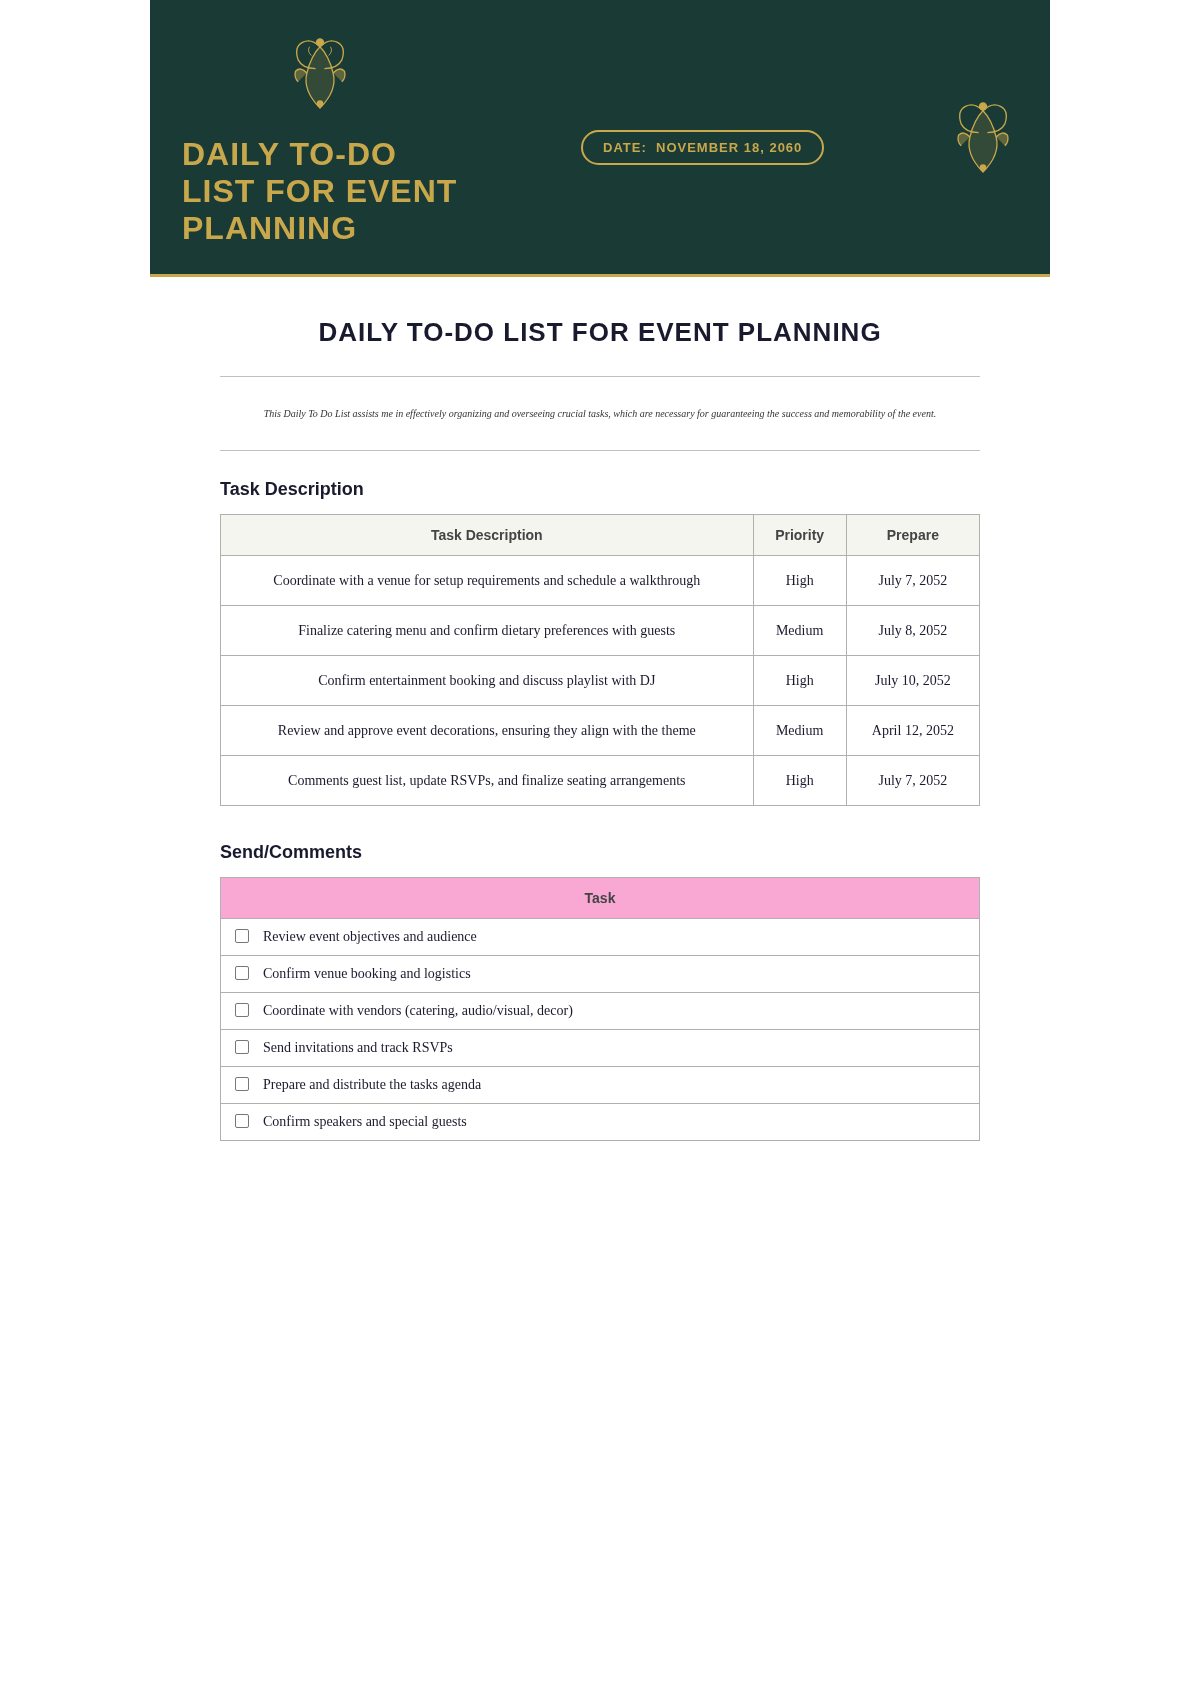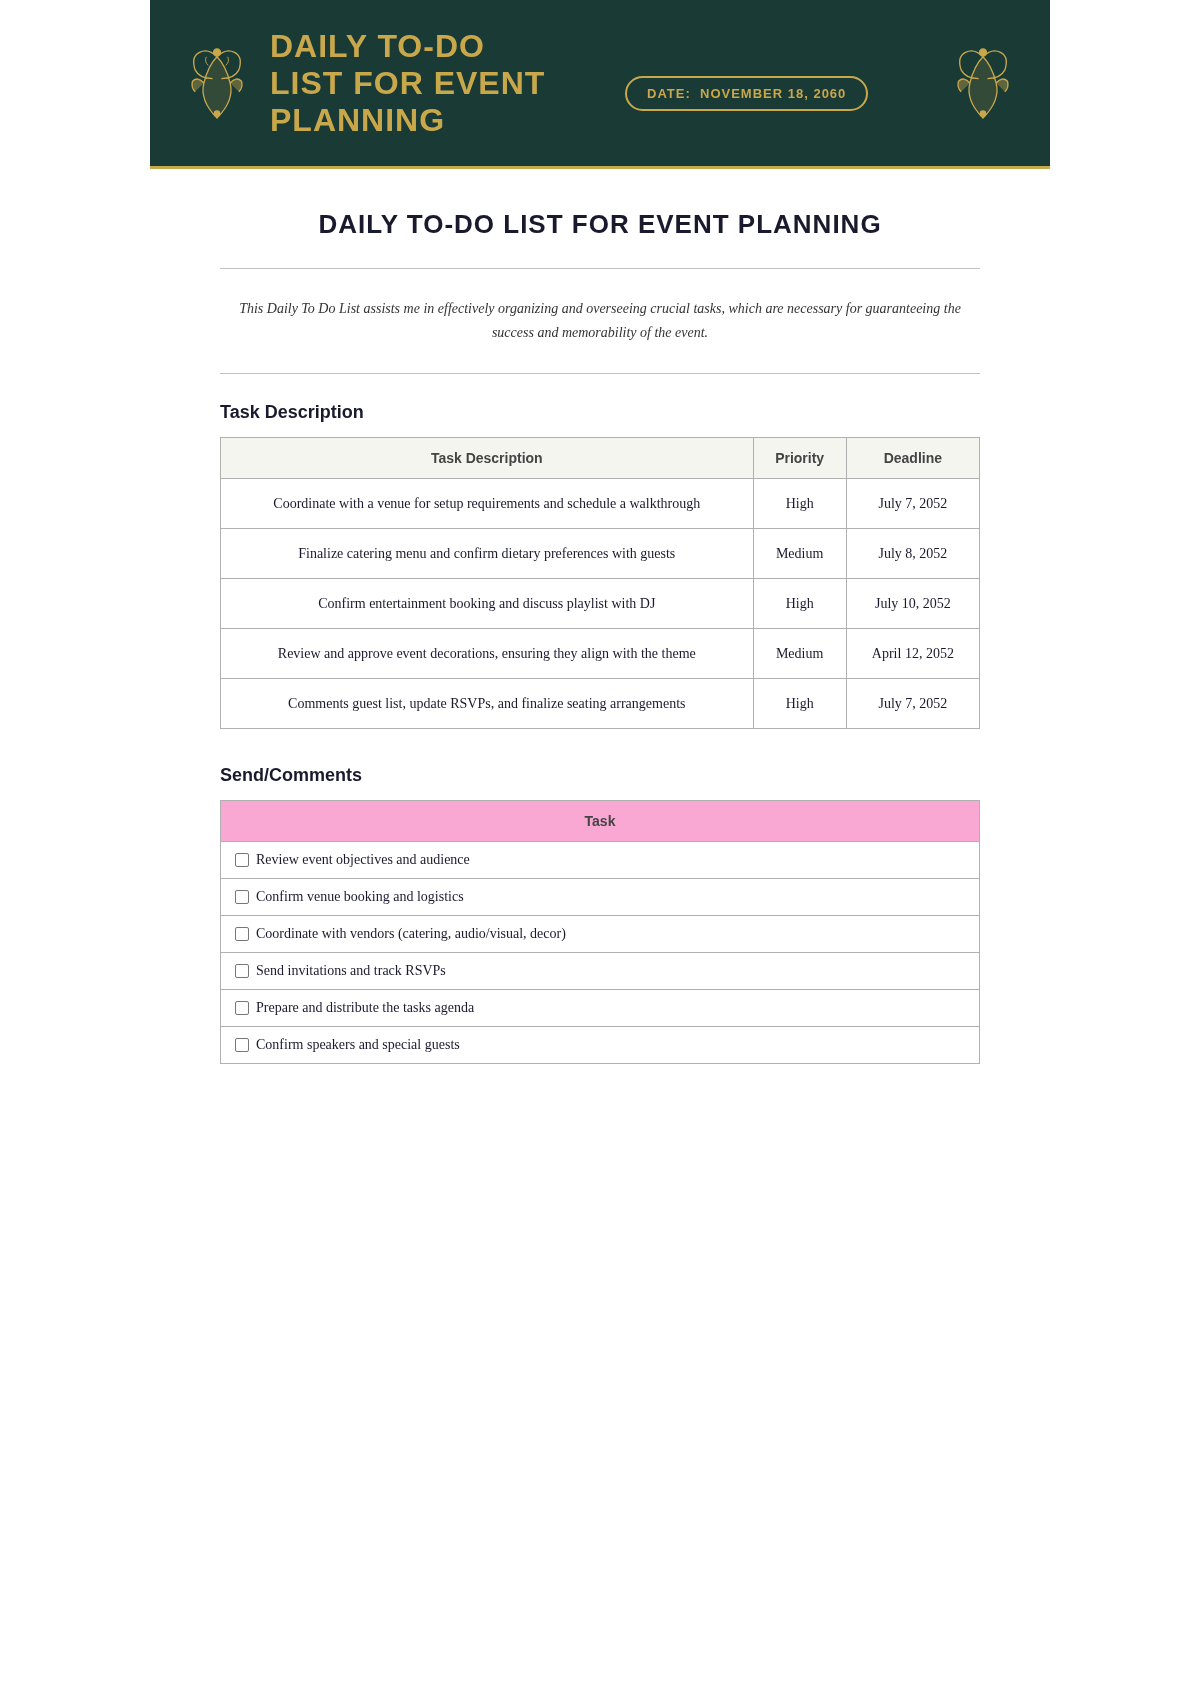--- a/index.html
+++ b/index.html
@@ -20,20 +20,21 @@
       align-items: center;
       justify-content: space-between;
       position: relative;
       border-bottom: 3px solid #c9a84c;
     }
 
     .header-left {
       display: flex;
       align-items: center;
       gap: 18px;
+      flex-direction: column;
     }
 
     .ornament {
       width: 70px;
       height: 90px;
       flex-shrink: 0;
     }
 
     .header-title {
       color: #c9a84c;
@@ -81,21 +82,21 @@
     }
 
     .divider {
       border: none;
       border-top: 1.5px solid #c0c0c0;
       margin: 0 0 28px 0;
     }
 
     .description {
       font-style: italic;
-      font-size: 14px;
+      font-size: 10px;
       text-align: center;
       color: #333;
       line-height: 1.7;
       margin-bottom: 28px;
     }
 
     
     .section-title {
       font-family: Arial, Helvetica, sans-serif;
       font-weight: 900;
@@ -157,22 +158,22 @@
 
     .notes-table td {
       padding: 10px 14px;
       border: 1.5px solid #b0b0b0;
       font-size: 14px;
       color: #1a1a2e;
     }
 
     .checkbox-row {
       display: flex;
-      align-items: center;
-      gap: 7px;
+      align-items: flex-start;
+      gap: 14px;
     }
 
     .checkbox-box {
       width: 14px;
       height: 14px;
       border: 1.5px solid #777;
       border-radius: 2px;
       flex-shrink: 0;
       background: #fff;
     }
@@ -233,21 +234,21 @@
 
   <hr class="divider">
 
   <h2 class="section-title">Task Description</h2>
 
   <table class="task-table">
     <thead>
       <tr>
         <th>Task Description</th>
         <th>Priority</th>
-        <th>Deadline</th>
+        <th>Prepare</th>
       </tr>
     </thead>
     <tbody id="task-tbody">
     <tr>
       <td>Coordinate with a venue for setup requirements and schedule a walkthrough</td>
       <td>High</td>
       <td>July 7, 2052</td>
     </tr>
         <tr>
       <td>Finalize catering menu and confirm dietary preferences with guests</td>

